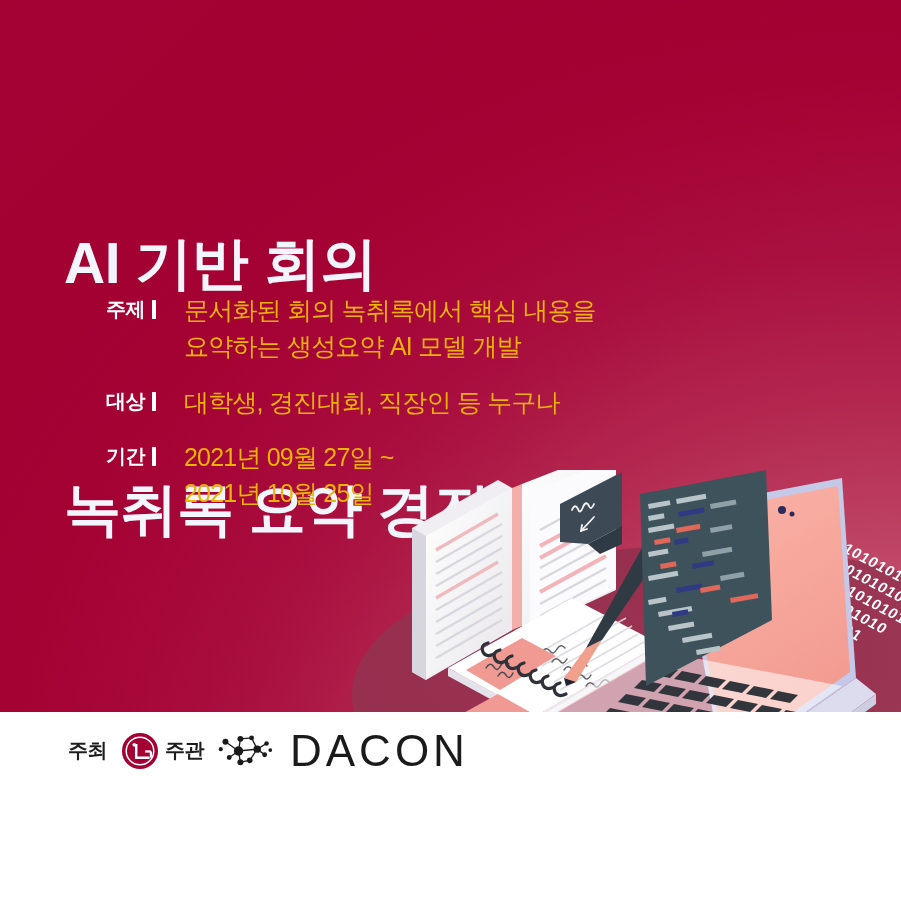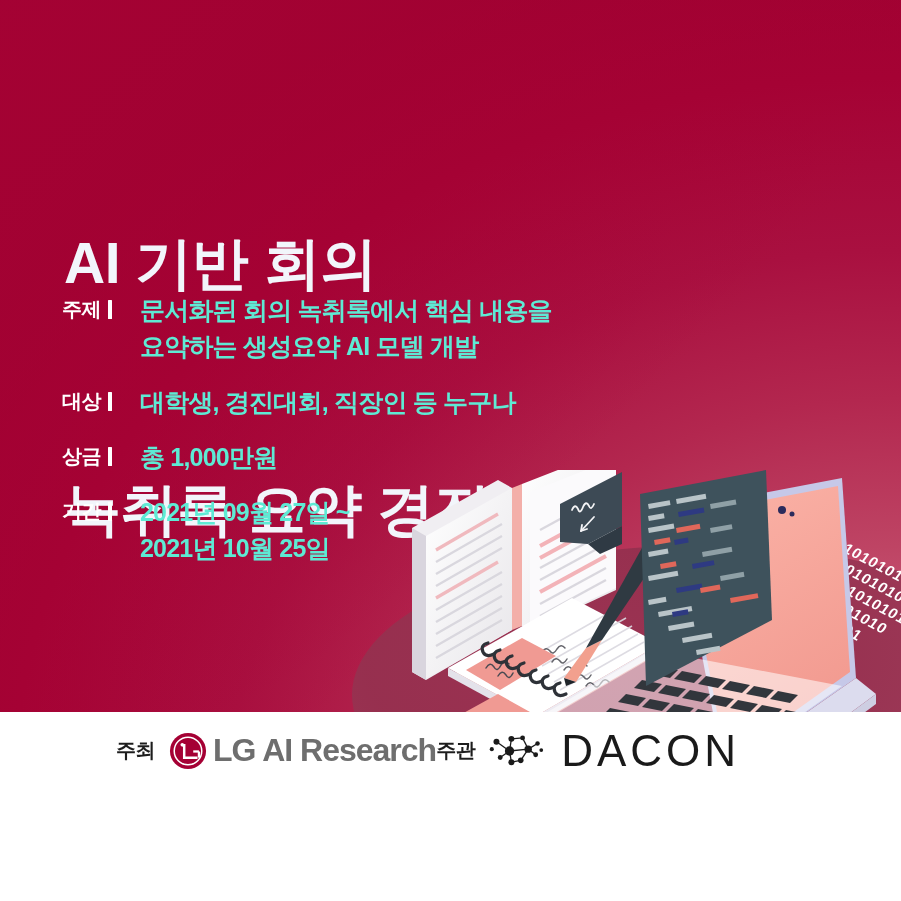--- a/index.html
+++ b/index.html
@@ -74,38 +74,39 @@
     display: flex;
     align-items: flex-start;
     margin-bottom: 19px;
   }
   .info-label-wrap {
     display: flex;
     align-items: center;
     width: 78px;
     flex: 0 0 78px;
     padding-top: 4px;
+    margin-left: 44px;
   }
   .info-label {
     color: #FFFFFF;
     font-size: 20px;
     font-weight: 700;
     letter-spacing: -0.5px;
   }
   .info-bar {
     width: 4px;
     height: 19px;
     background: #FFFFFF;
     margin-left: 7px;
     border-radius: 0.5px;
   }
   .info-value {
-    color: #5eead4;
+    color: #eab308;
     font-size: 25px;
-    font-weight: 700;
+    font-weight: 400;
     line-height: 1.45;
     letter-spacing: -0.8px;
     white-space: pre-line;
   }
   
   .illus {
     position: absolute;
     left: 390px;
     top: 470px;
     width: 520px;
@@ -115,21 +116,20 @@
   
   .footer {
     position: absolute;
     left: 0;
     right: 0;
     bottom: 0;
     height: 77px;
     background: #FFFFFF;
     display: flex;
     align-items: center;
-    padding-left: 48px;
   }
   .footer-block {
     display: flex;
     align-items: center;
   }
   .footer-block.host { margin-left: 68px; }
   .footer-block.organizer { }
   .footer-caption {
     font-size: 20px;
     font-weight: 700;
@@ -189,27 +189,20 @@
     </div>
 
     <div class="info-row">
       <div class="info-label-wrap">
         <span class="info-label">대상</span>
         <span class="info-bar"></span>
       </div>
       <div class="info-value">대학생, 경진대회, 직장인 등 누구나</div>
     </div>
 
-    <div class="info-row">
-      <div class="info-label-wrap">
-        <span class="info-label">상금</span>
-        <span class="info-bar"></span>
-      </div>
-      <div class="info-value">총 1,000만원</div>
-    </div>
 
     <div class="info-row">
       <div class="info-label-wrap">
         <span class="info-label">기간</span>
         <span class="info-bar"></span>
       </div>
       <div class="info-value">2021년 09월 27일 ~
 2021년 10월 25일</div>
     </div>
 
@@ -471,21 +464,20 @@
       <span class="lg-mark">
         <svg viewBox="0 0 40 40" width="38" height="38">
           <circle cx="20" cy="20" r="19" fill="#A50034"></circle>
           <circle cx="20" cy="20" r="14.5" fill="none" stroke="#FFFFFF" stroke-width="1.6"></circle>
           <circle cx="14" cy="13.5" r="1.9" fill="#FFFFFF"></circle>
           <path d="M16,12.5 V27 H30" fill="none" stroke="#FFFFFF" stroke-width="2.6"></path>
           <path d="M31.5,20.5 H25.5" fill="none" stroke="#FFFFFF" stroke-width="2.4"></path>
           <path d="M31.5,20.5 V27" fill="none" stroke="#FFFFFF" stroke-width="2.4"></path>
         </svg>
       </span>
-      <span class="lg-word">LG AI Research</span>
     </div>
 
     <div class="footer-block organizer">
       <span class="footer-caption">주관</span>
       <span class="dacon-mark">
         <svg viewBox="0 0 60 36" width="56" height="34">
           <g stroke="#1A1A1A" stroke-width="1.4">
             <line x1="22" y1="18" x2="8" y2="8"></line>
             <line x1="22" y1="18" x2="24" y2="5"></line>
             <line x1="22" y1="18" x2="12" y2="25"></line>

